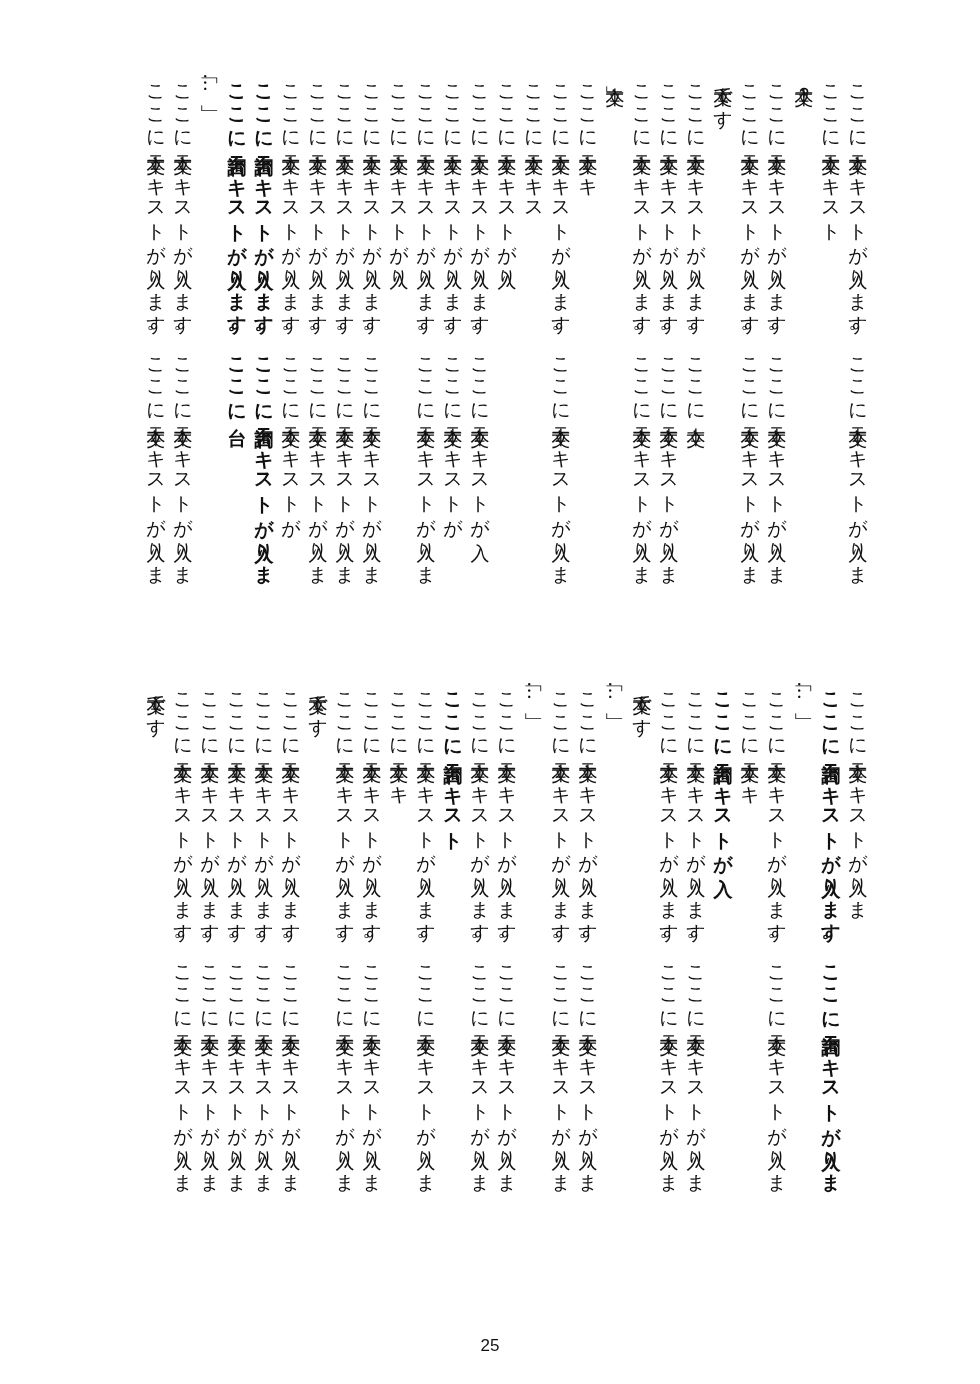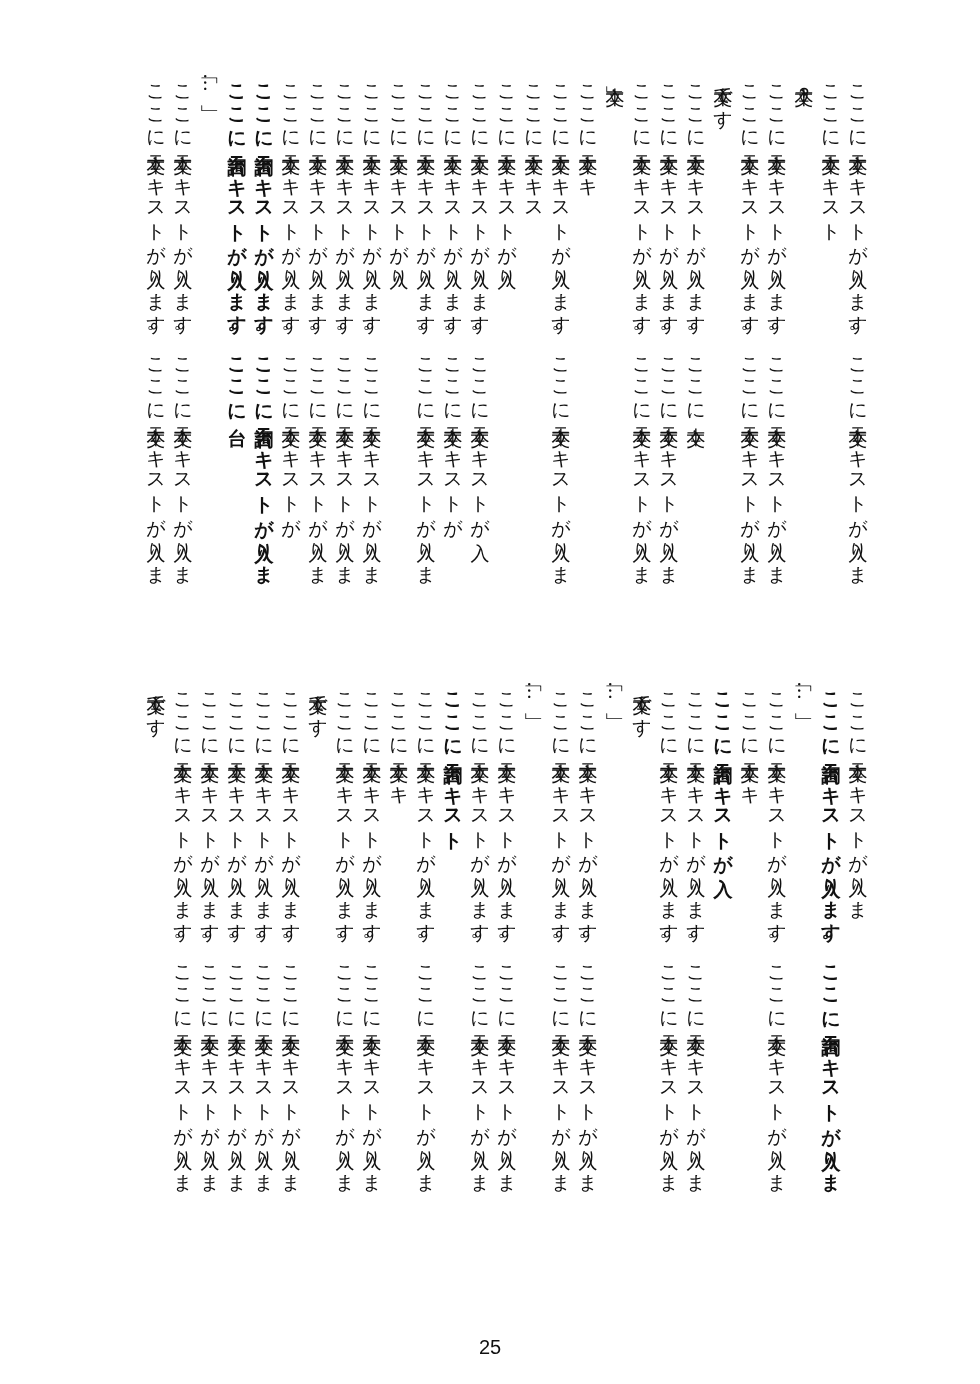--- a/index.html
+++ b/index.html
@@ -5,21 +5,21 @@
     html, body { margin: 0; padding: 0; background: #ffffff; }
     body { width: 980px; height: 1384px; position: relative; overflow: hidden;
            font-family: "DejaVu Serif", "Liberation Serif", serif; color: #111; }
     .block { position: absolute; writing-mode: vertical-rl; font-size: 19px;
              line-height: 27px; letter-spacing: 1px; }
     .block-upper { top: 72px; right: 108px; height: 585px; }
     .block-lower { top: 680px; right: 108px; height: 590px; }
     .line { display: block; white-space: nowrap; }
     .line.bold { font-family: "DejaVu Sans", "Liberation Sans", sans-serif; font-weight: bold; }
     .page-number { position: absolute; top: 1336px; left: 0; width: 980px; text-align: center;
-                   font-family: "Liberation Sans", sans-serif; font-size: 20px; }
+                   font-family: "Liberation Sans", sans-serif; font-size: 17px; }
   </style>
 </head>
 <body>
 
 <div class="block block-upper">
     <span class="line">ここに本文テキストが入ります。ここに本文テキストが入りま</span>
     <span class="line">ここに本文テキスト</span>
     <span class="line">本文？</span>
     <span class="line">ここに本文テキストが入ります。ここに本文テキストが入りま</span>
     <span class="line">ここに本文テキストが入ります。ここに本文テキストが入りま</span>

